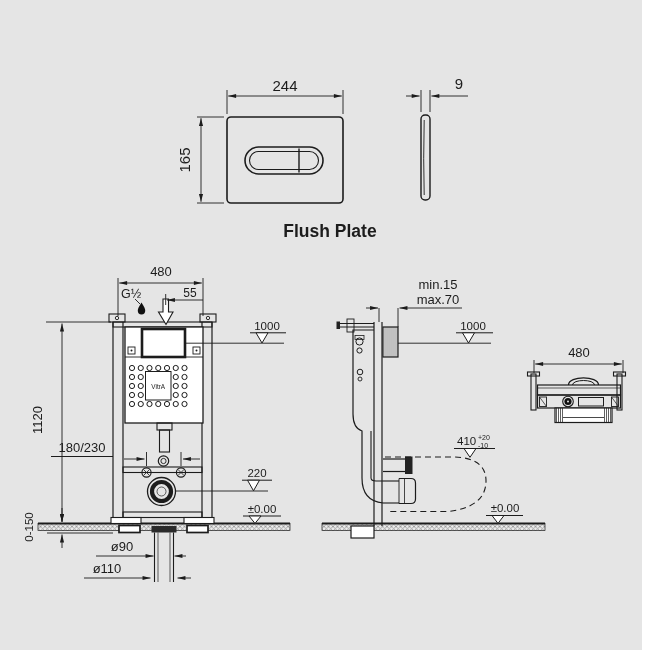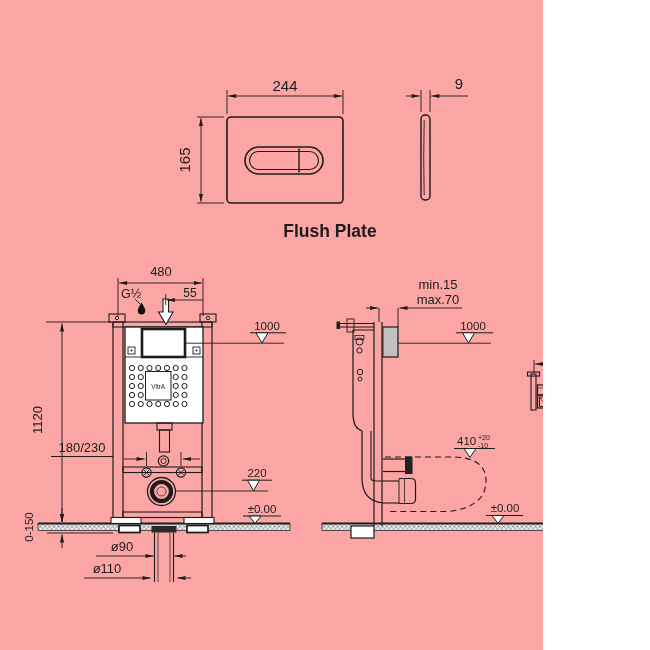--- a/index.html
+++ b/index.html
@@ -1,16 +1,16 @@
 <!DOCTYPE html>
 <html><head>
 <meta charset="utf-8">
 <style>
   html,body{margin:0;padding:0;background:#ffffff;}
-  .page{position:relative;width:543px;height:650px;background:#fca5a5;overflow:hidden;}
+  .page{position:relative;width:642px;height:650px;background:#e5e5e5;overflow:hidden;}
   svg{display:block;}
   svg text{stroke:none;fill:#1c1c1c;font-family:"Liberation Sans","DejaVu Sans",sans-serif;}
   .dim{font-size:15px;}
   .dim-s{font-size:13px;}
   .lvl{font-size:11.5px;}
   .tol{font-size:7px;}
   .brand{font-size:6.4px;}
   .ttl{font-size:17.5px;font-weight:bold;}
 </style>
 </head>

